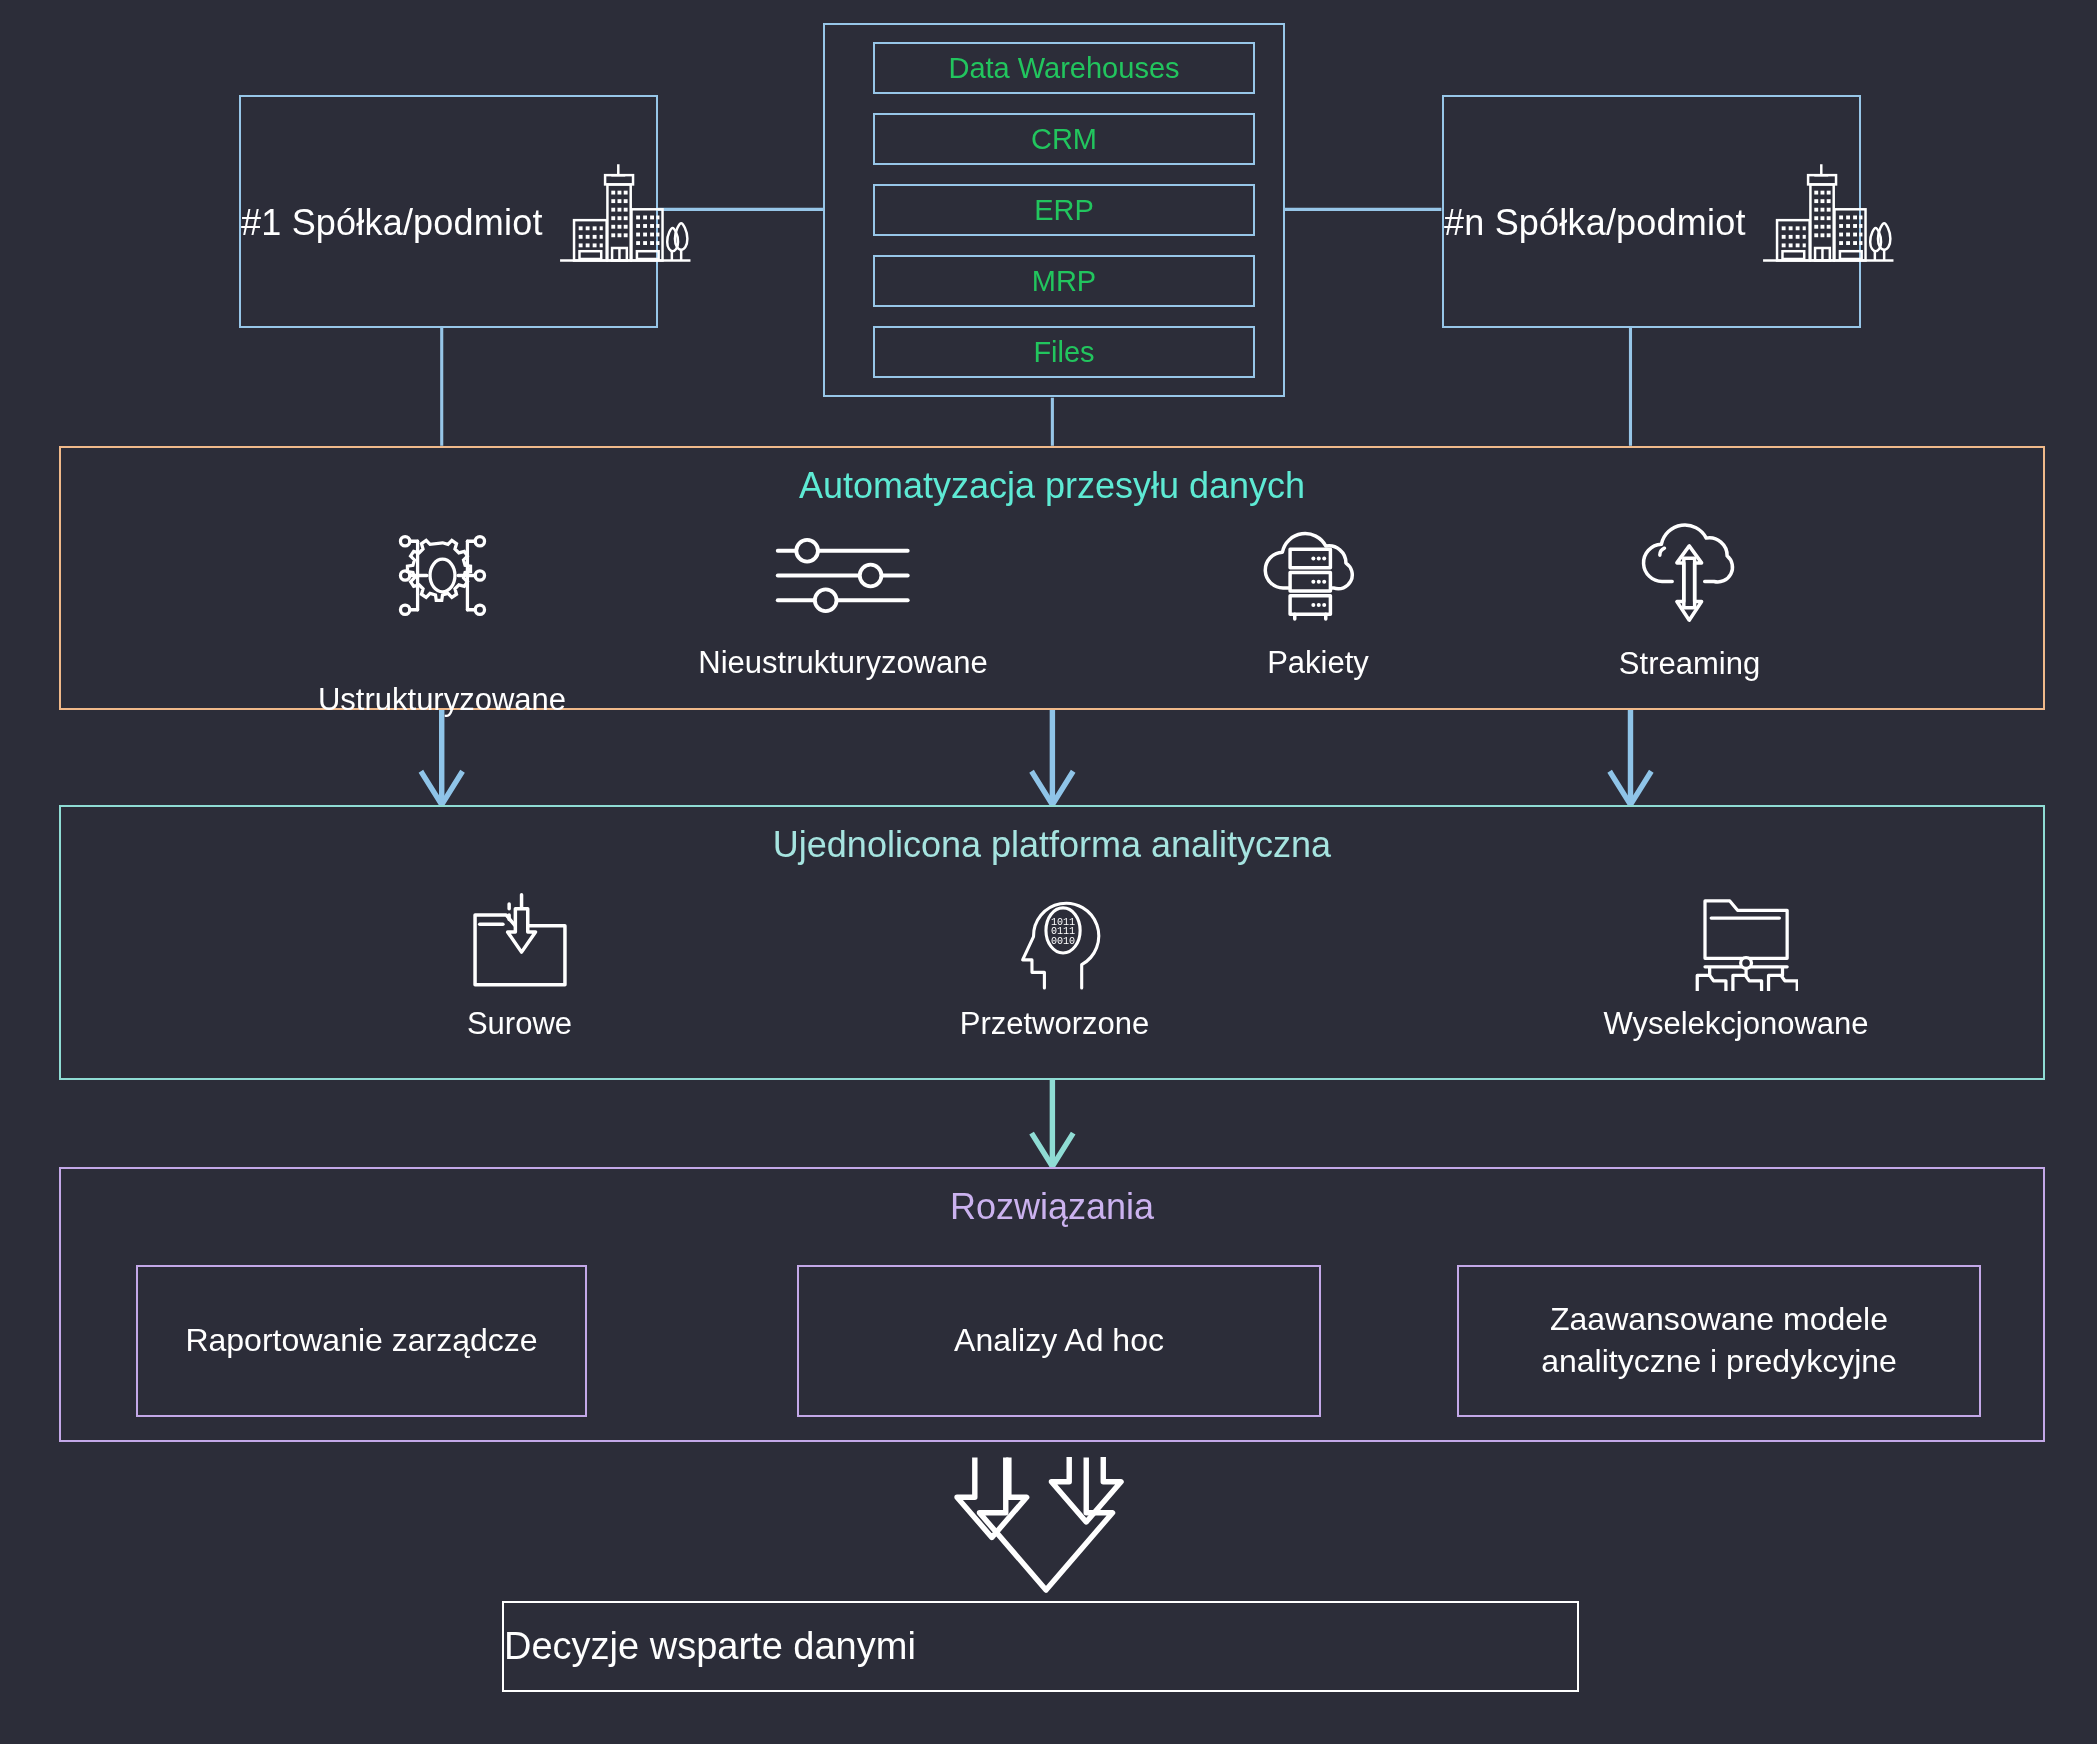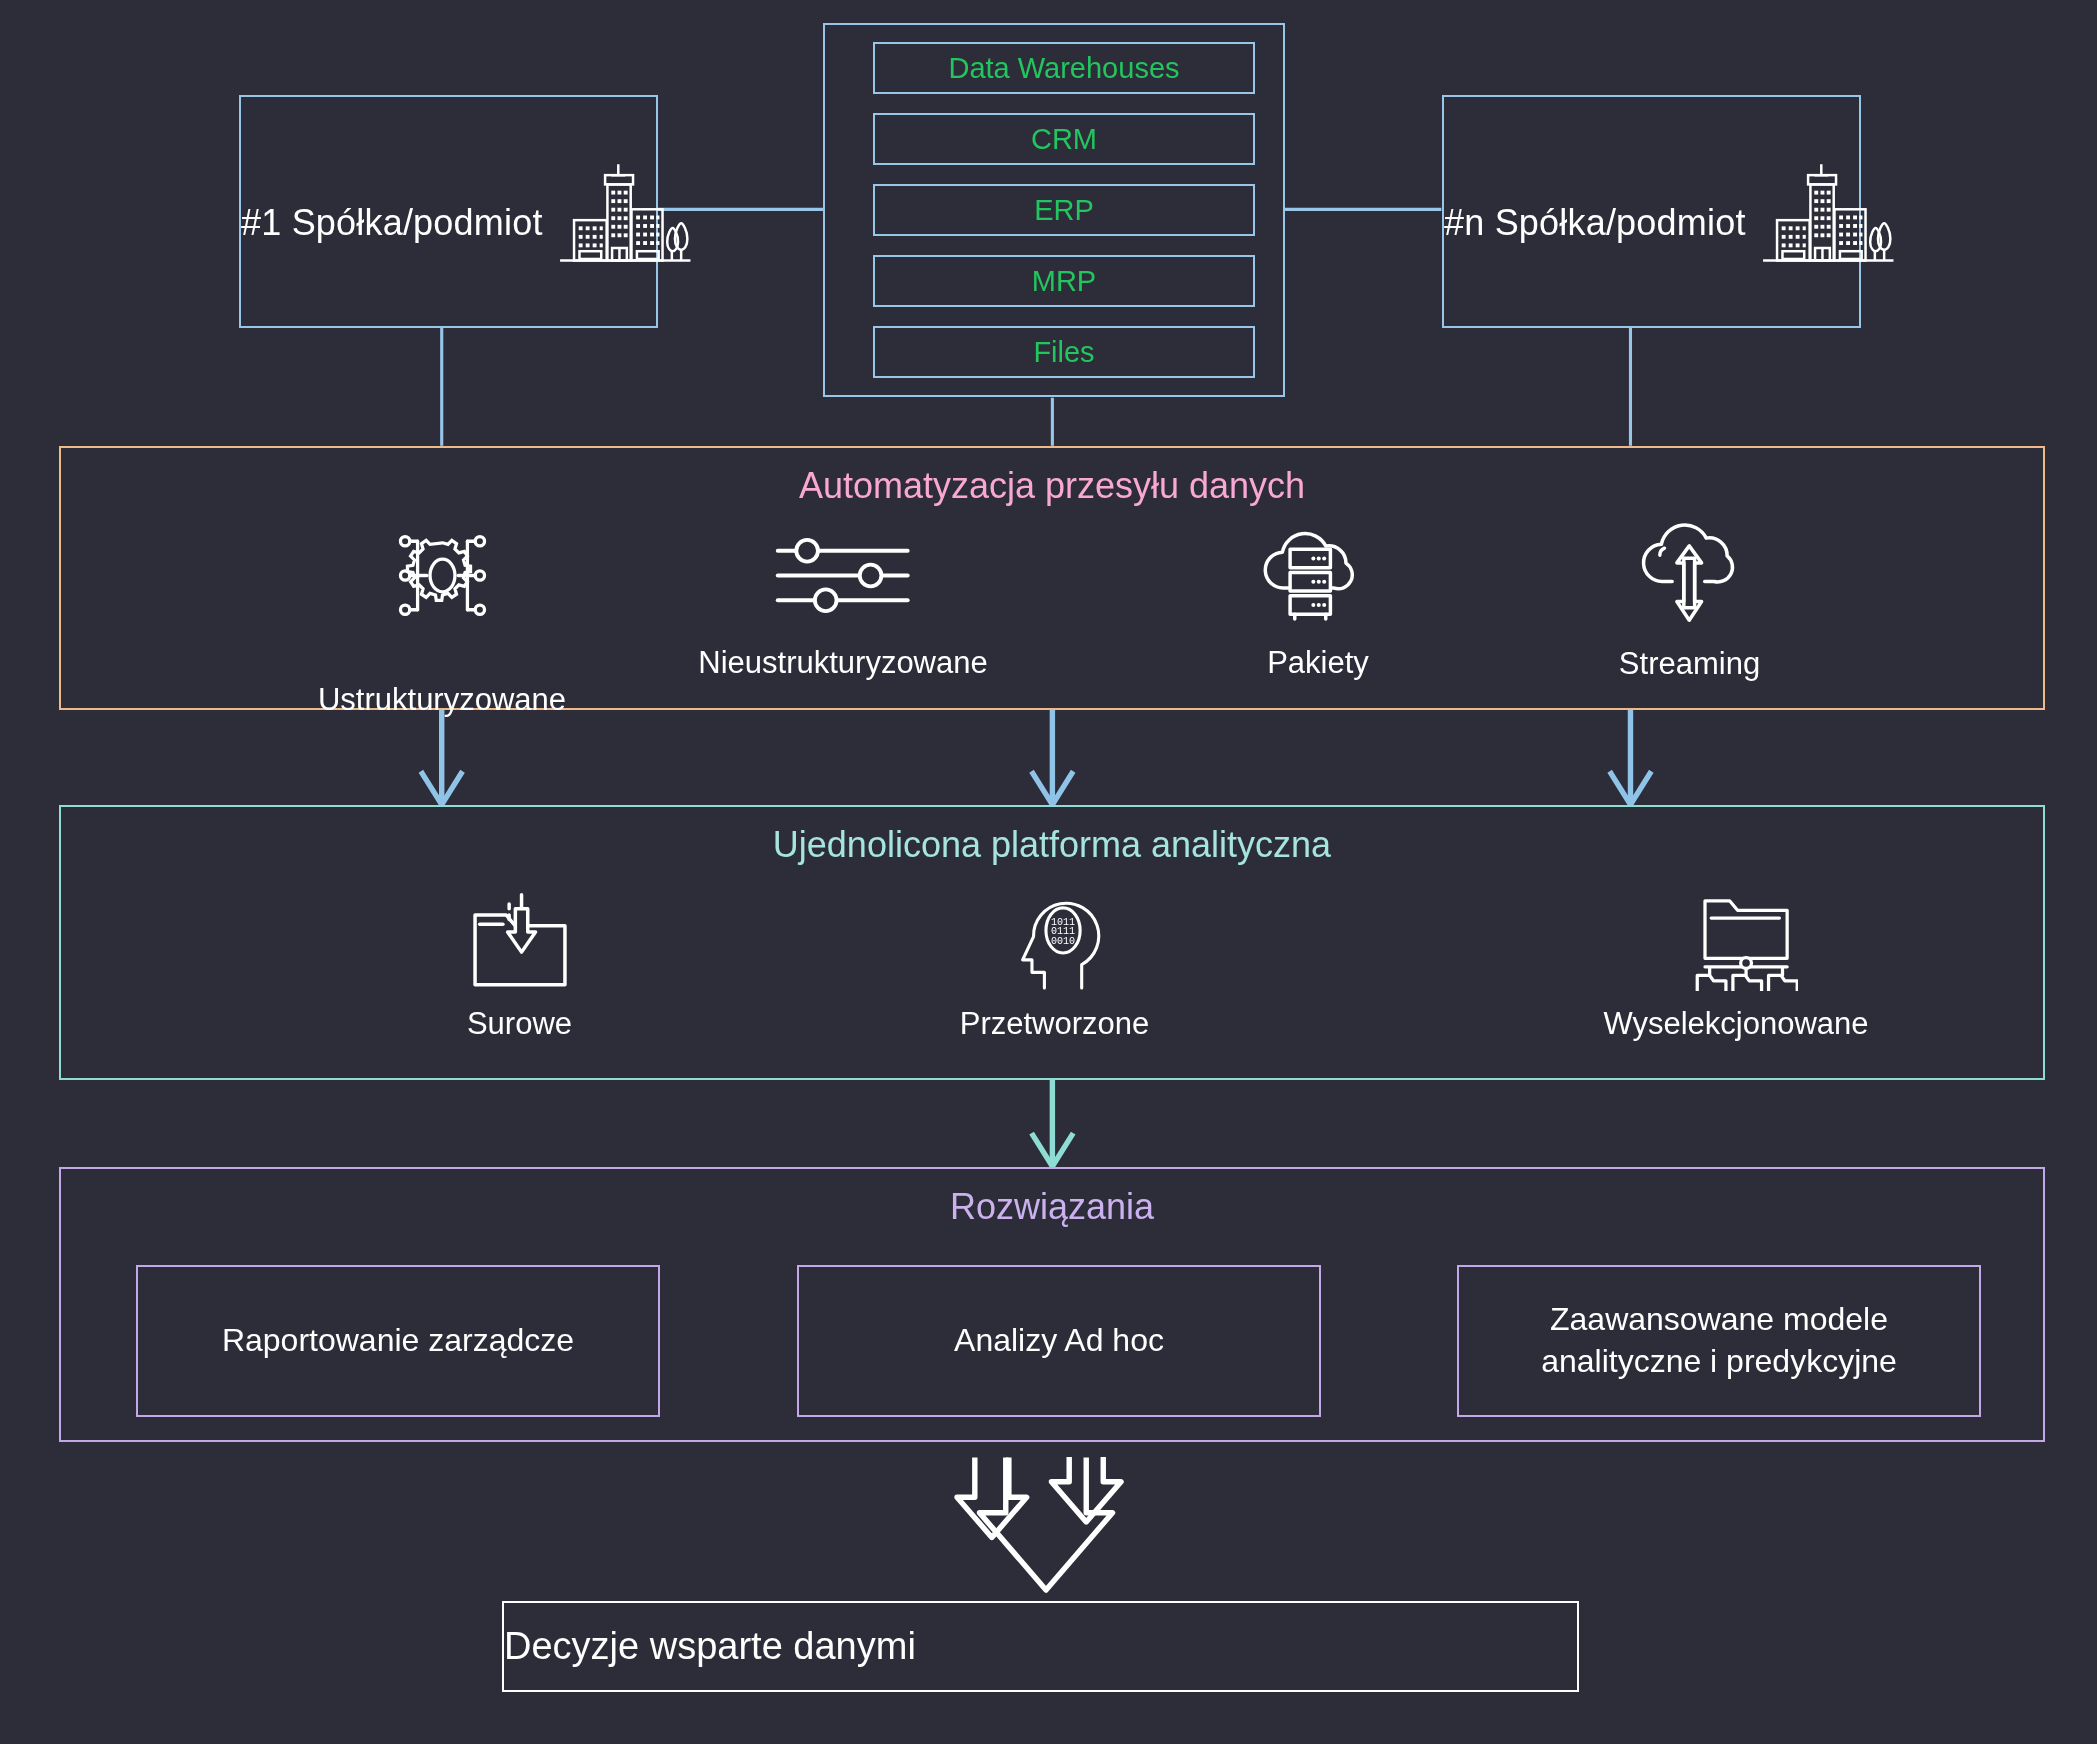--- a/index.html
+++ b/index.html
@@ -69,21 +69,21 @@
   .band {
     background: #2c2d39;
     box-sizing: border-box;
   }
   .band-title {
     text-align: center;
     font-size: 36px;
     white-space: nowrap;
   }
   .band-orange { border: 2.3px solid #f0b98a; }
-  .band-orange .band-title { color: #f9a8d4; }
+  .band-orange .band-title { color: #5eead4; }
   .band-teal { border: 2.3px solid #8fdcd4; }
   .band-teal .band-title { color: #a6e4e0; }
   .band-purple { border: 2.3px solid #c3a8e8; }
   .band-purple .band-title { color: #cbb2ef; }
 
   
   .cell {
     position: absolute;
     display: flex;
     flex-direction: column;
@@ -459,21 +459,21 @@
         <path d="M122 110 H138 L143 117 H159 V140 H122 Z"></path>
       </svg>
     </div>
     <div class="cell-label">Wyselekcjonowane</div>
   </div>
 
   <div class="abs band band-purple" style="left:59px; top:1167px; width:1986px; height:275px;">
     <div class="band-title" style="margin-top:17px;">Rozwiązania</div>
   </div>
 
-  <div class="abs solution-chip" style="left:136px; top:1265px; width:524px; height:152px;">
+  <div class="abs solution-chip" style="left:136px; top:1265px; width:451px; height:152px;">
     <span>Raportowanie zarządcze</span>
   </div>
 
   <div class="abs solution-chip" style="left:797px; top:1265px; width:524px; height:152px;">
     <span>Analizy Ad hoc</span>
   </div>
 
   <div class="abs solution-chip" style="left:1457px; top:1265px; width:524px; height:152px; white-space:pre-line;">
     <span style="white-space:pre-line;">Zaawansowane modele
 analityczne i predykcyjne</span>

